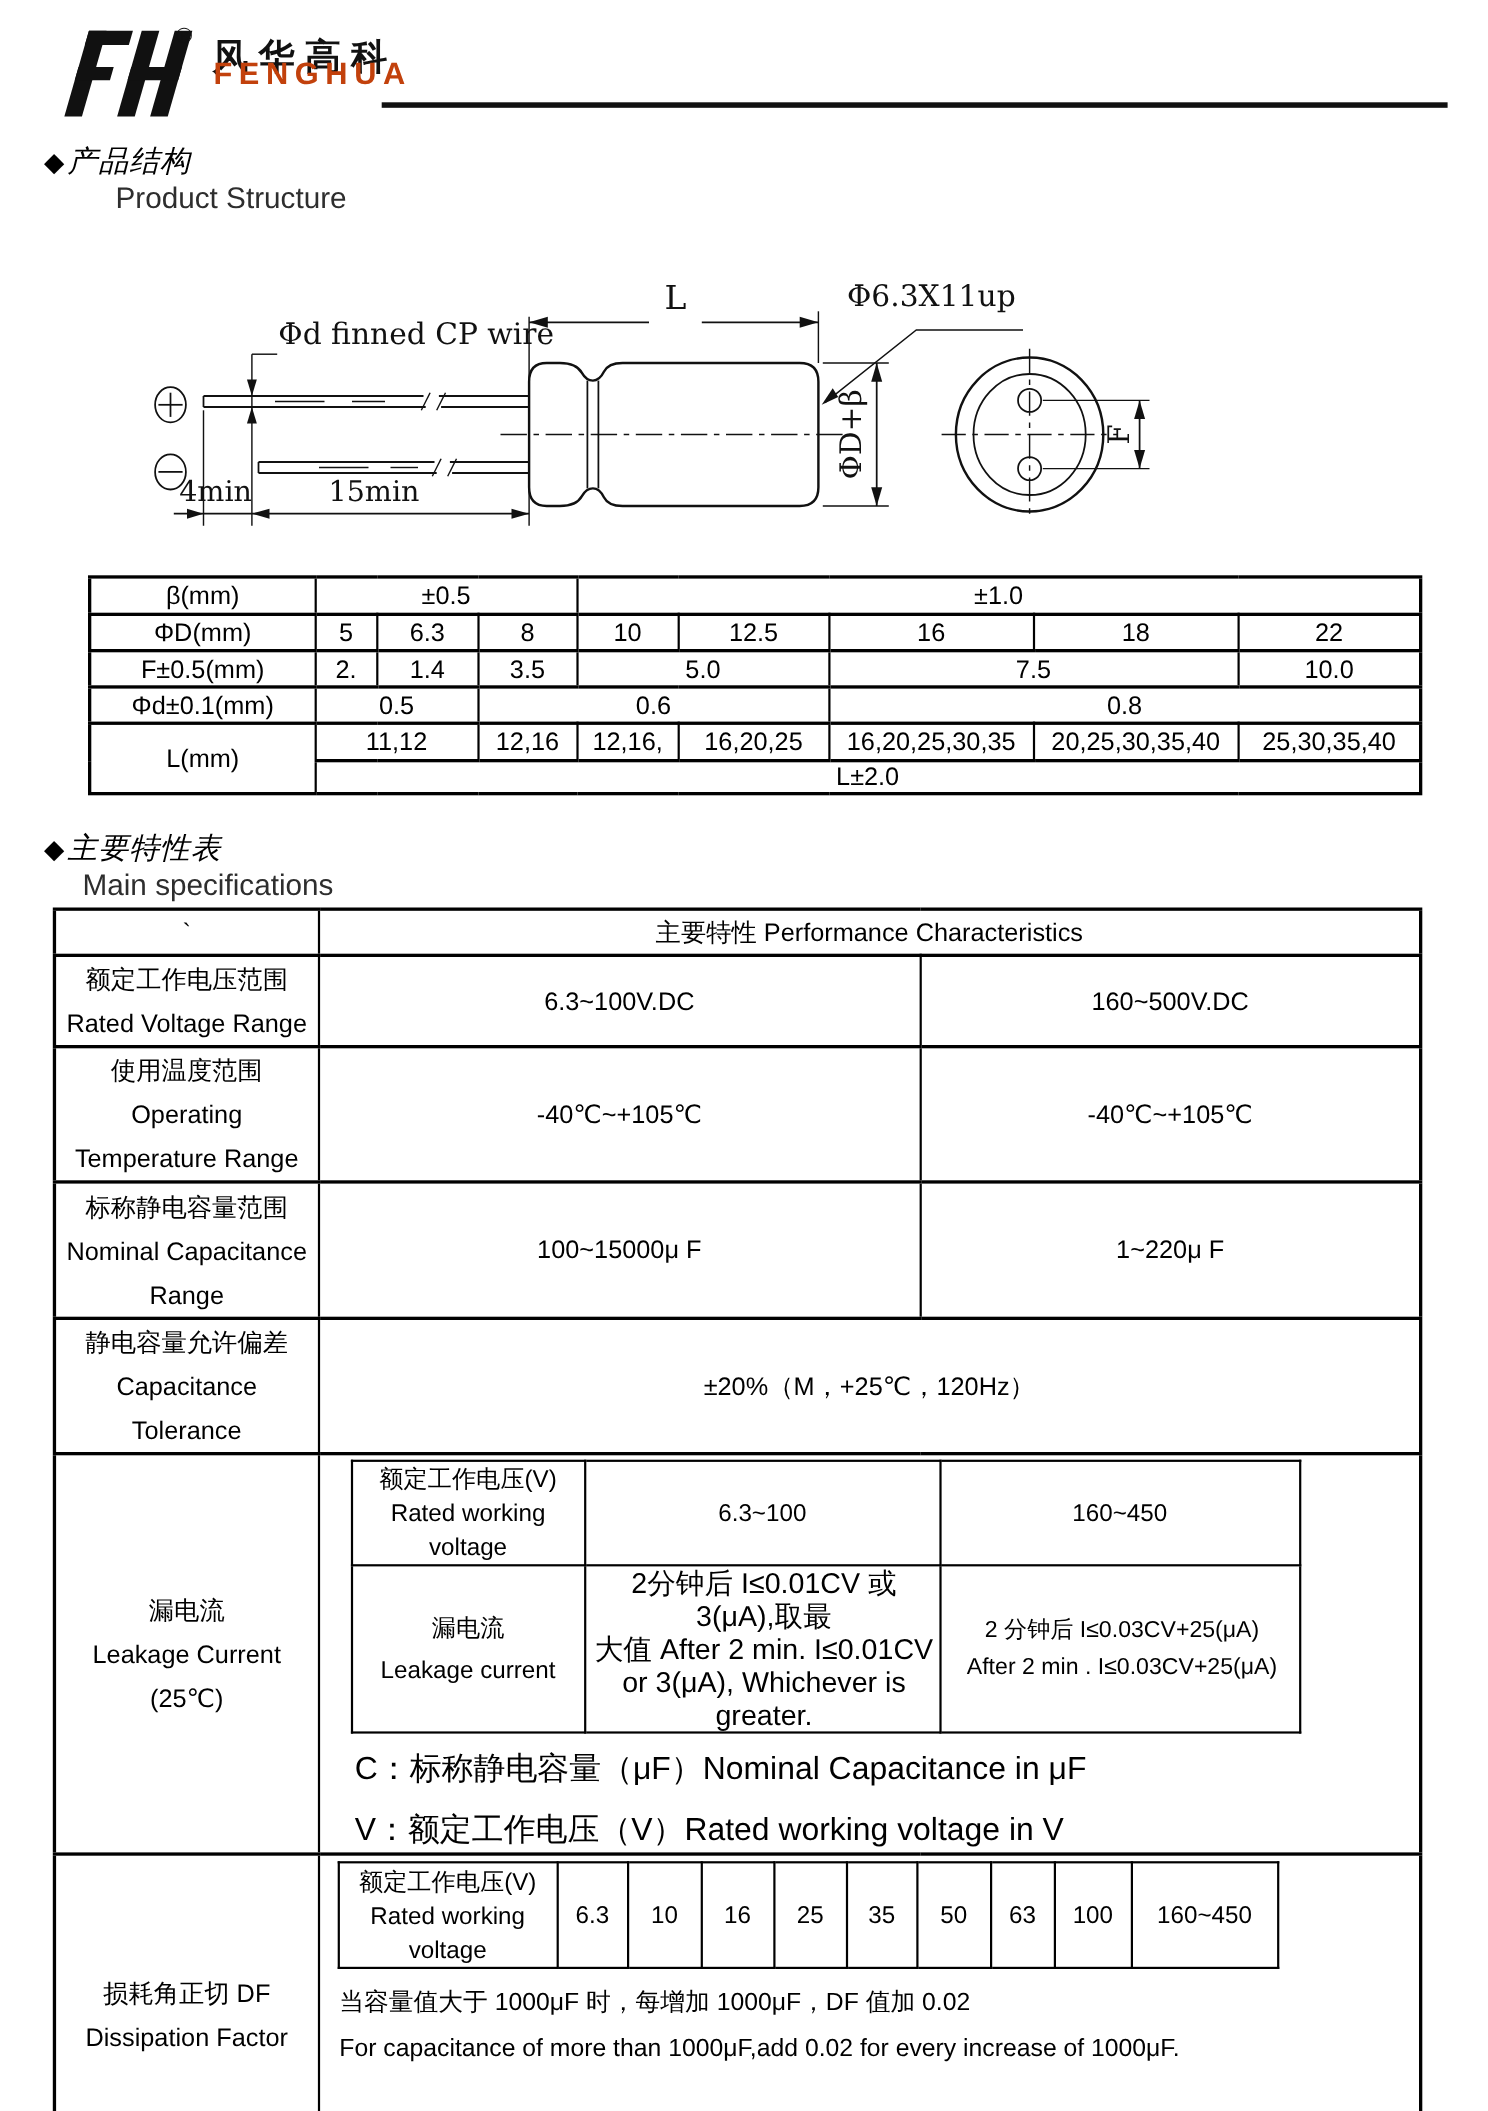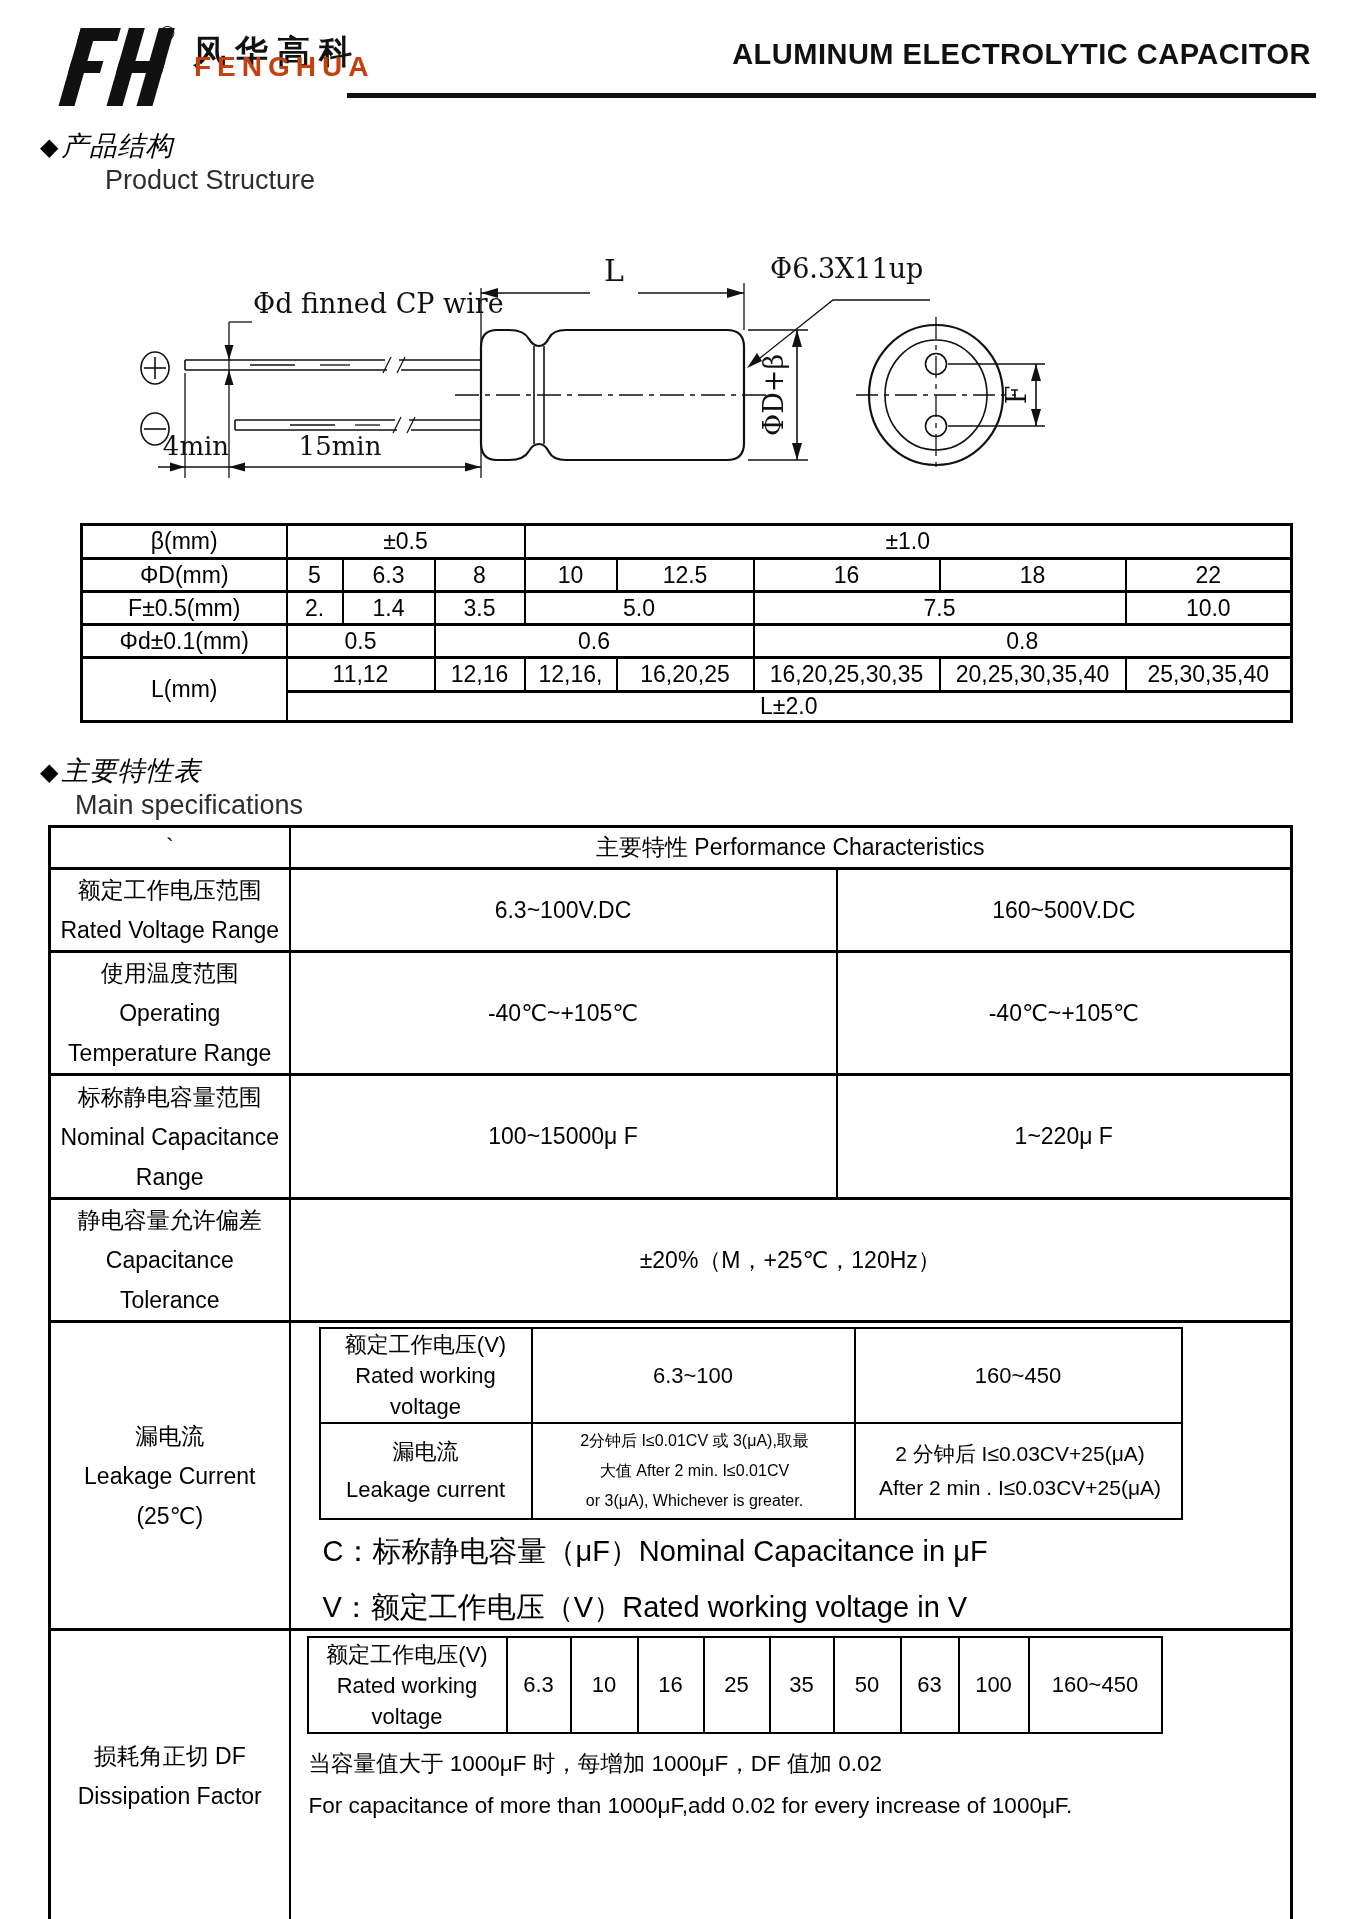--- a/index.html
+++ b/index.html
@@ -61,21 +61,20 @@
       <rect x="0" y="0" width="40" height="13"></rect>
       <rect x="0" y="33" width="32" height="12"></rect>
       <rect x="48" y="0" width="16" height="78"></rect>
       <rect x="78" y="0" width="16" height="78"></rect>
       <rect x="48" y="33" width="46" height="12"></rect>
     </g>
   </svg>
   <div class="reg-mark">®</div>
   <div class="brand-cn">风华高科</div>
   <div class="brand-en">FENGHUA</div>
-  <div class="hdr-title">ALUMINUM ELECTROLYTIC CAPACITOR</div>
   <div class="hdr-rule"></div>
 
   <div class="sec-head" style="left:40px; top:128px;">
     <span class="diamond">◆</span><span>产品结构</span>
   </div>
   <div class="sec-sub" style="left:63px; top:165px;margin-left:42px;">Product Structure</div>
 
   <svg class="drawing" width="1353" height="330" viewBox="0 0 1353 330">
 
     <g>
@@ -313,21 +312,21 @@
                   <div style="line-height:31px">voltage</div>
                 </td>
                 <td>6.3~100</td>
                 <td>160~450</td>
               </tr>
               <tr style="height:96px">
                 <td>
                   <div style="line-height:38px">漏电流</div>
                   <div style="line-height:38px">Leakage current</div>
                 </td>
-                <td class="cell-left" style="font-size:16px; padding-left:3px;">
+                <td class="cell-left" style="font-size:26px; padding-left:3px;">
                   <div style="line-height:30px">2分钟后 I≤0.01CV 或 3(μA),取最</div>
                   <div style="line-height:30px">大值 After 2 min. I≤0.01CV</div>
                   <div style="line-height:30px">or 3(μA), Whichever is greater.</div>
                 </td>
                 <td class="cell-left" style="font-size:21px; padding-left:4px;">
                   <div style="line-height:34px">2 分钟后 I≤0.03CV+25(μA)</div>
                   <div style="line-height:34px">After 2 min . I≤0.03CV+25(μA)</div>
                 </td>
               </tr>
             </tbody>

